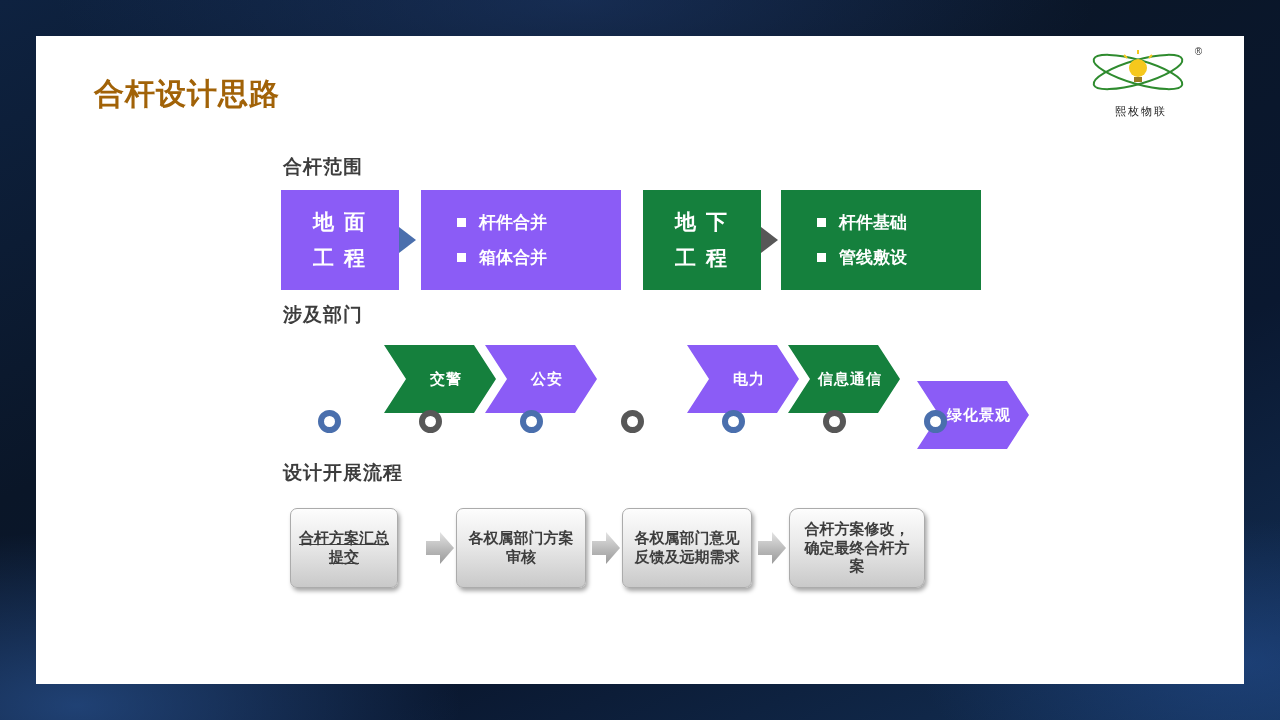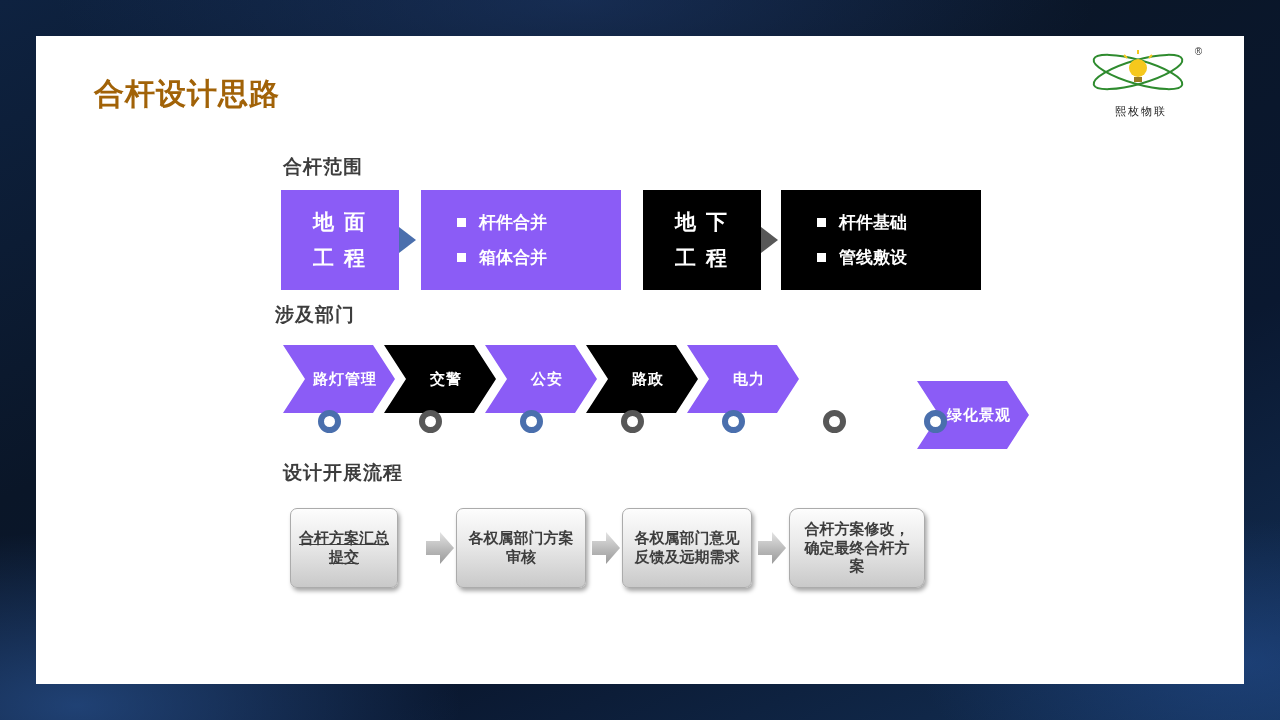--- a/index.html
+++ b/index.html
@@ -14,25 +14,25 @@
   .slide{position:absolute;left:36px;top:36px;width:1208px;height:648px;background:#ffffff;}
 
   .title{position:absolute;left:58px;top:38px;font-size:30px;font-weight:bold;color:#a16207;letter-spacing:1px;}
 
   .logo{position:absolute;left:1038px;top:8px;width:134px;text-align:center;}
   .logo-text{font-size:11px;color:#222;letter-spacing:2px;margin-top:-2px;}
   .logo-reg{position:absolute;right:6px;top:2px;font-size:10px;color:#333;}
 
   .sec-heading{position:absolute;font-size:19px;font-weight:bold;color:#3d3d3d;letter-spacing:1px;}
   .h-scope{left:247px;top:118px;}
-  .h-dept{left:239px;top:266px;}
+  .h-dept{left:247px;top:266px;}
   .h-proc{left:247px;top:424px;}
 
   .blue{background:#8b5cf6;}
-  .gray{background:#000000;}
+  .gray{background:#15803d;}
 
   .scope-label{position:absolute;top:154px;width:118px;height:100px;color:#fff;font-weight:bold;font-size:21px;
     display:flex;flex-direction:column;justify-content:center;align-items:center;gap:8px;letter-spacing:2px;}
   .scope-label.l-ground{left:245px;}
   .scope-label.l-under{left:607px;}
   .scope-label::after{content:"";position:absolute;right:-17px;top:50%;transform:translateY(-50%);
     border-top:13px solid transparent;border-bottom:13px solid transparent;border-left:17px solid #4a6fad;}
   .scope-label.gray::after{border-left-color:#575757;}
 
   .scope-content{position:absolute;top:154px;height:100px;color:#fff;font-size:17px;font-weight:bold;
@@ -118,34 +118,31 @@
         <span>杆件基础</span>
       </div>
       <div class="bullet-item">
         <span class="sq"></span>
         <span>管线敷设</span>
       </div>
     </div>
 
     <div class="sec-heading h-dept">涉及部门</div>
 
-    <div class="chev blue c0">
-        <span>路灯管理</span>
-      </div>
     <div class="chev gray c1">
         <span>交警</span>
       </div>
     <div class="chev blue c2">
         <span>公安</span>
       </div>
-    <div class="chev gray c3">
-        <span>路政</span>
-      </div>
     <div class="chev blue c4">
         <span>电力</span>
+      </div>
+    <div class="chev gray c5">
+        <span>信息通信</span>
       </div>
     <div class="chev blue c6">
         <span>绿化景观</span>
       </div>
 
     <div class="dot blue d0"></div>
     <div class="dot gray d1"></div>
     <div class="dot blue d2"></div>
     <div class="dot gray d3"></div>
     <div class="dot blue d4"></div>

